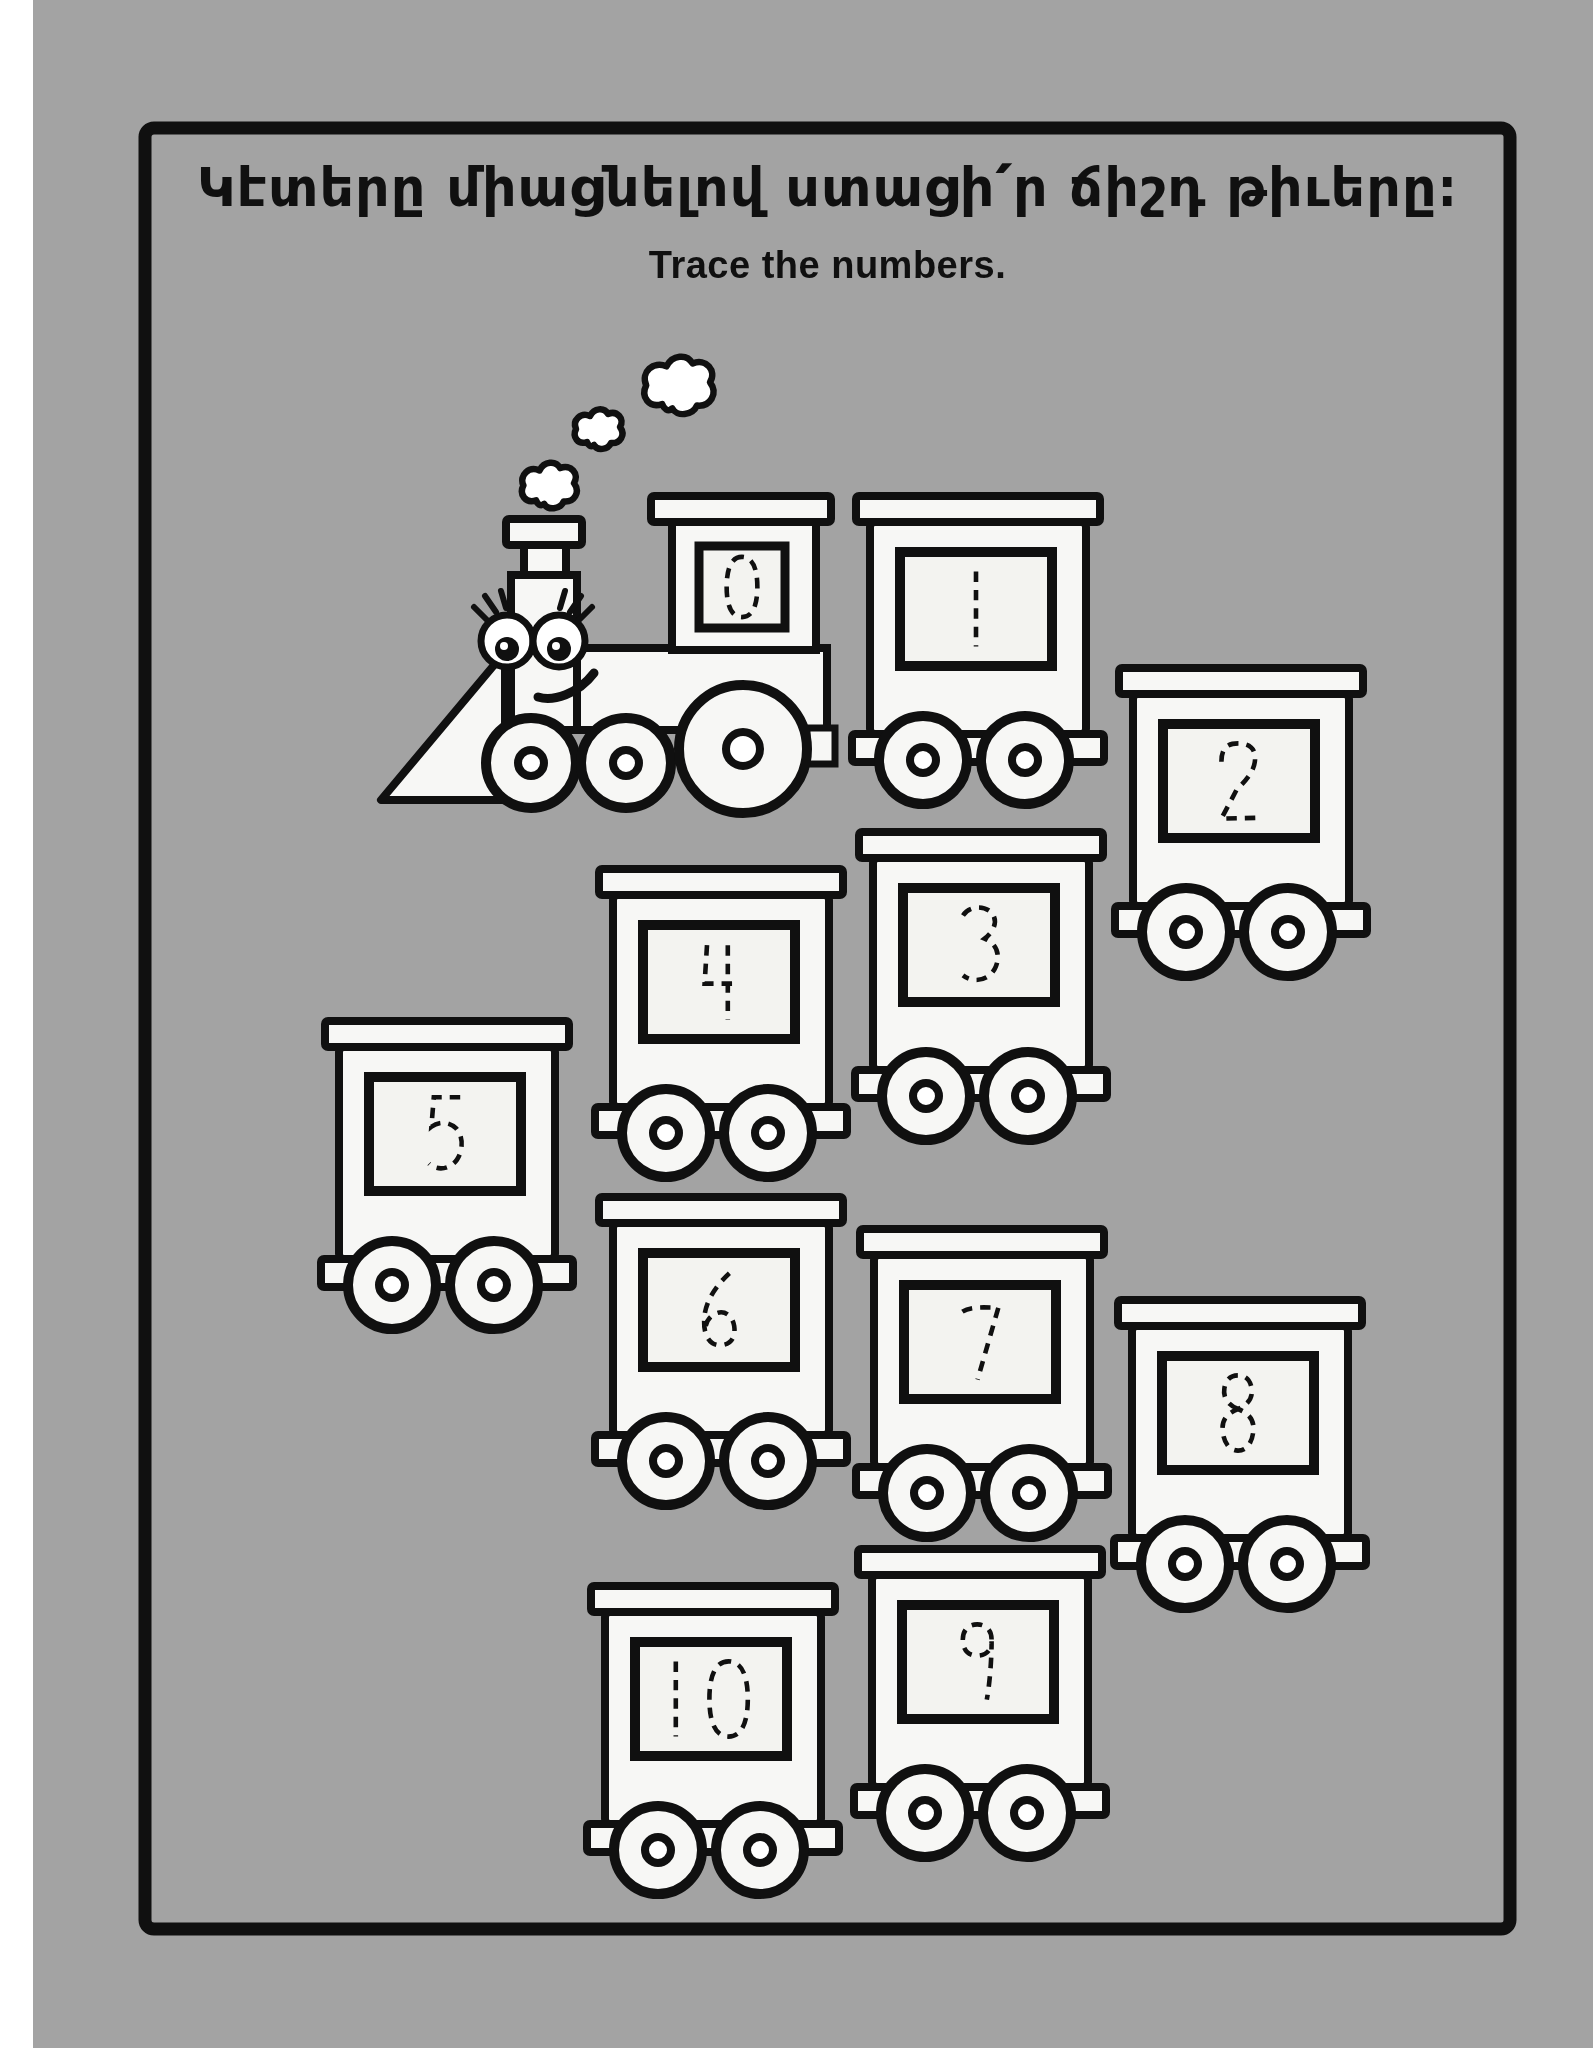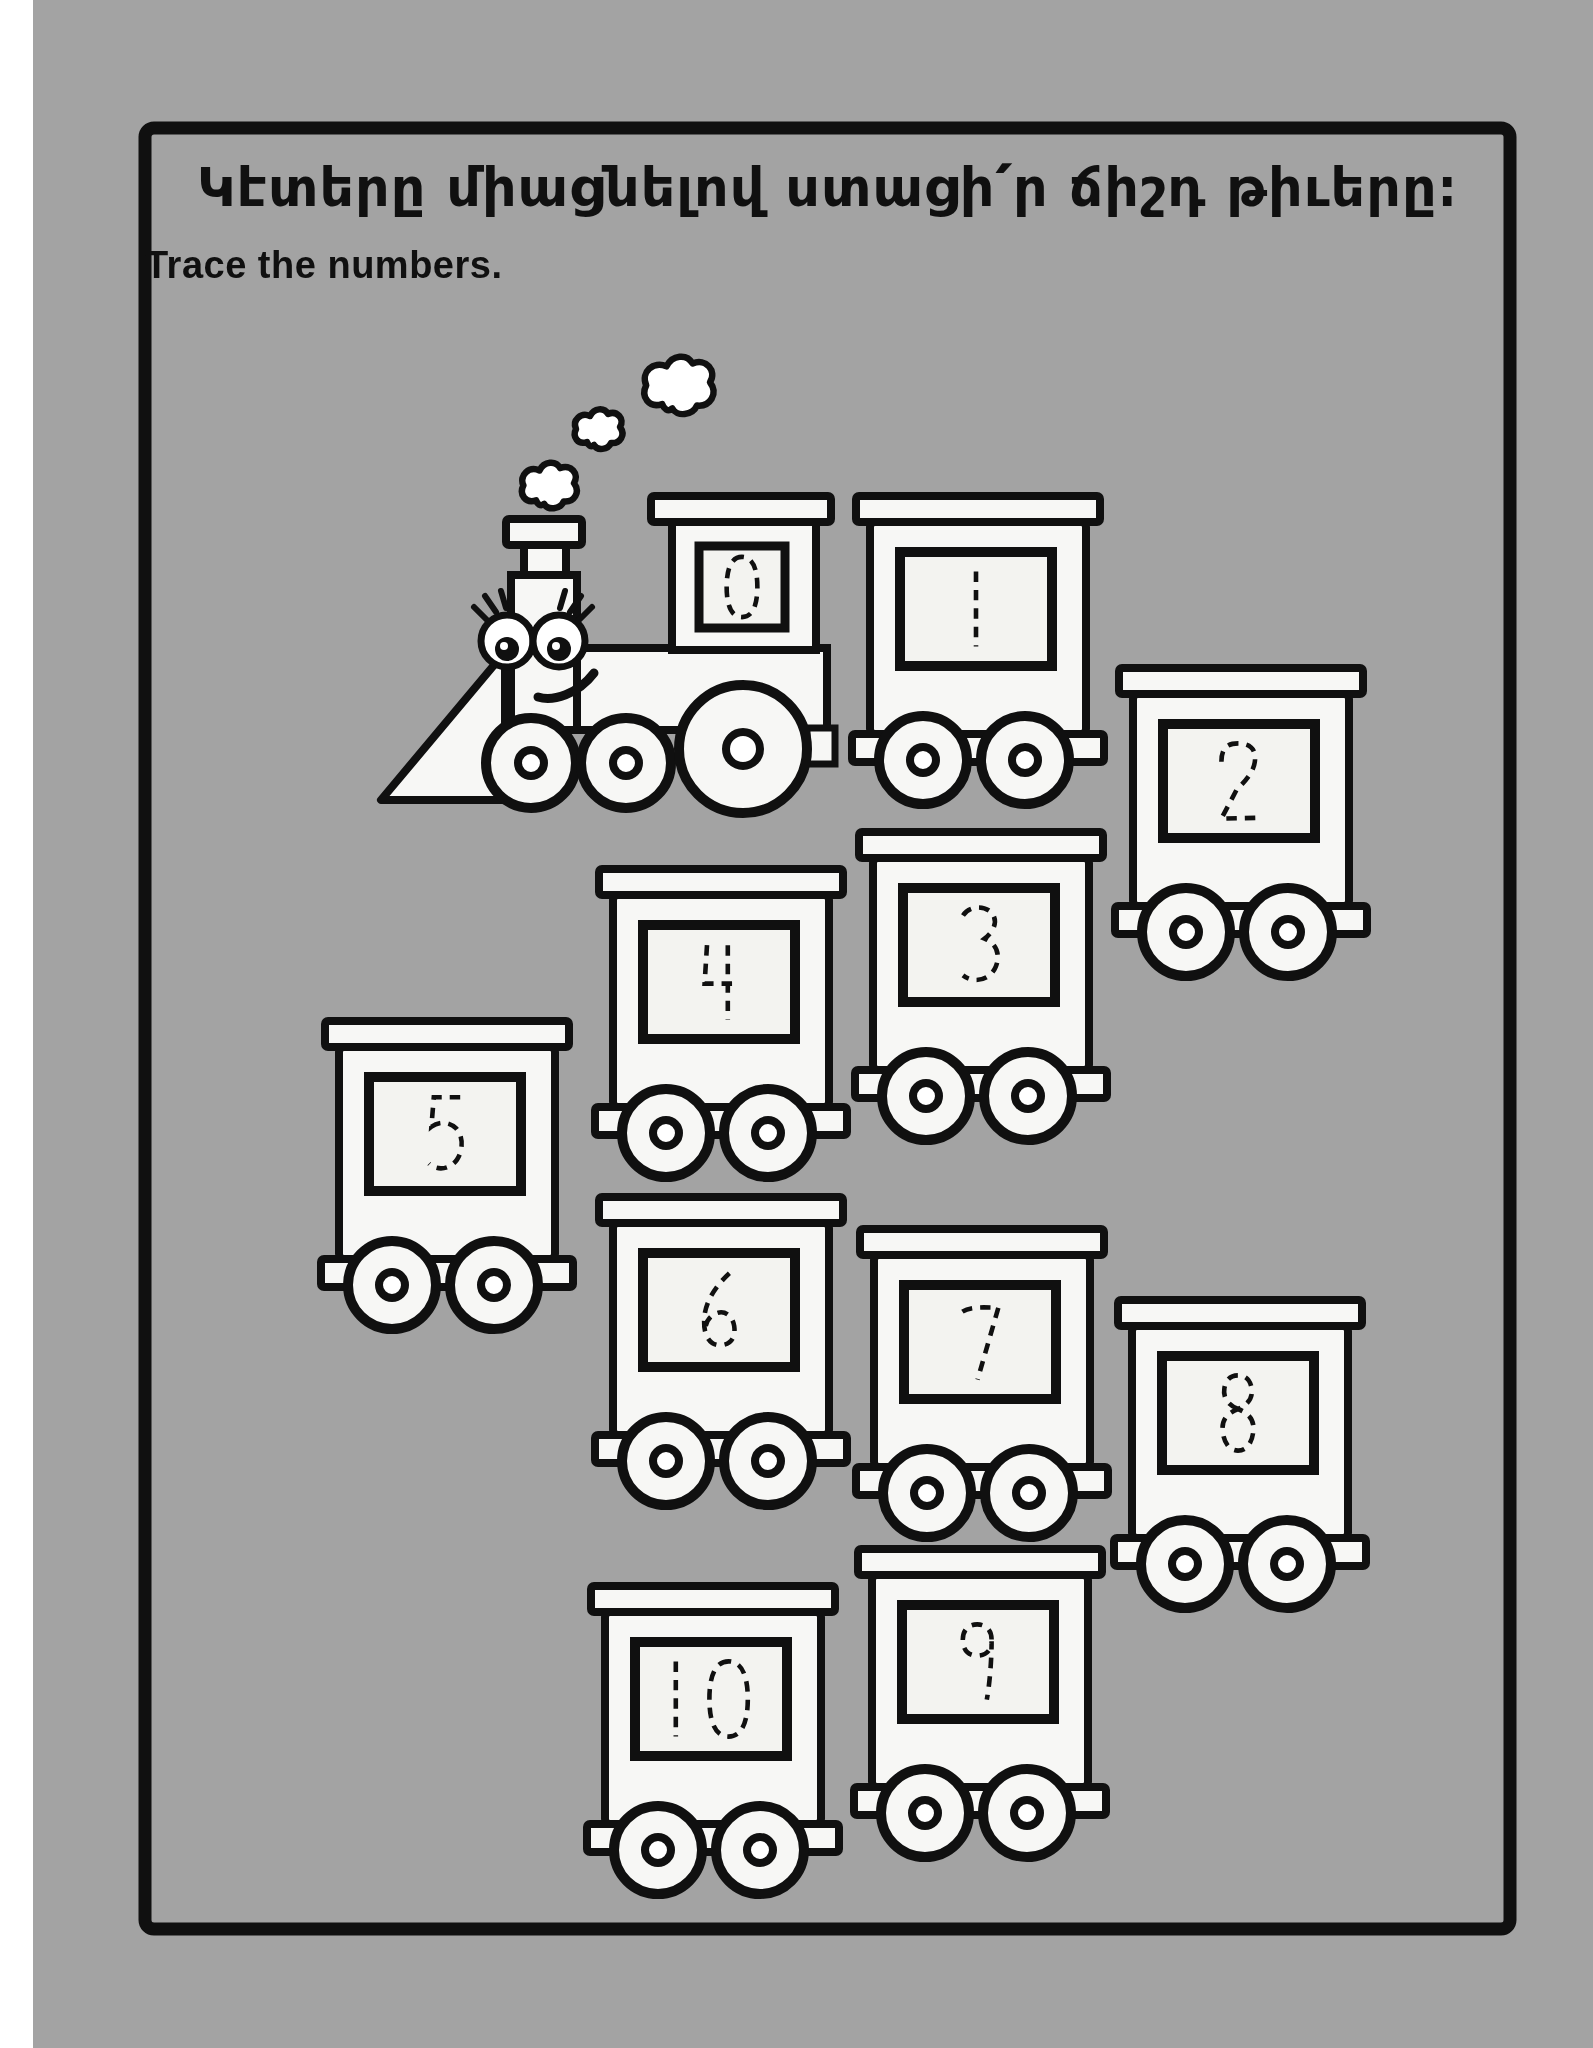--- a/index.html
+++ b/index.html
@@ -13,21 +13,21 @@
   }
   #scene{position:absolute;left:0;top:0;width:100%;height:100%;}
   .title{
     position:absolute;left:112px;top:156px;width:1365px;
     text-align:center;white-space:nowrap;
     font-family:"DejaVu Sans",sans-serif;
     font-weight:bold;font-size:54px;letter-spacing:1px;color:#101010;
   }
   .subtitle{
     position:absolute;left:112px;top:244px;width:1365px;
-    text-align:left;white-space:nowrap;
+    text-align:center;white-space:nowrap;
     font-family:"Liberation Sans","DejaVu Sans",sans-serif;
     font-weight:bold;font-size:38px;letter-spacing:.5px;color:#101010;
   }
 </style>
 </head>
 <body>
 
 <div class="page">
   <svg id="scene" viewBox="0 0 1593 2048">
       <rect x="112" y="128" width="1365" height="1801" rx="9" fill="none" stroke="#101010" stroke-width="13"></rect>

